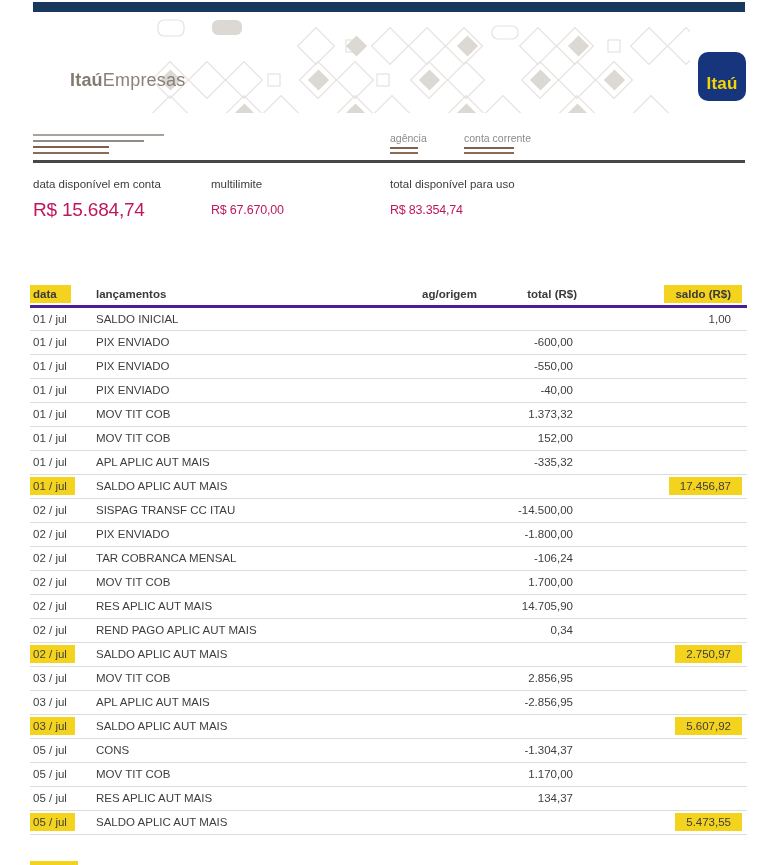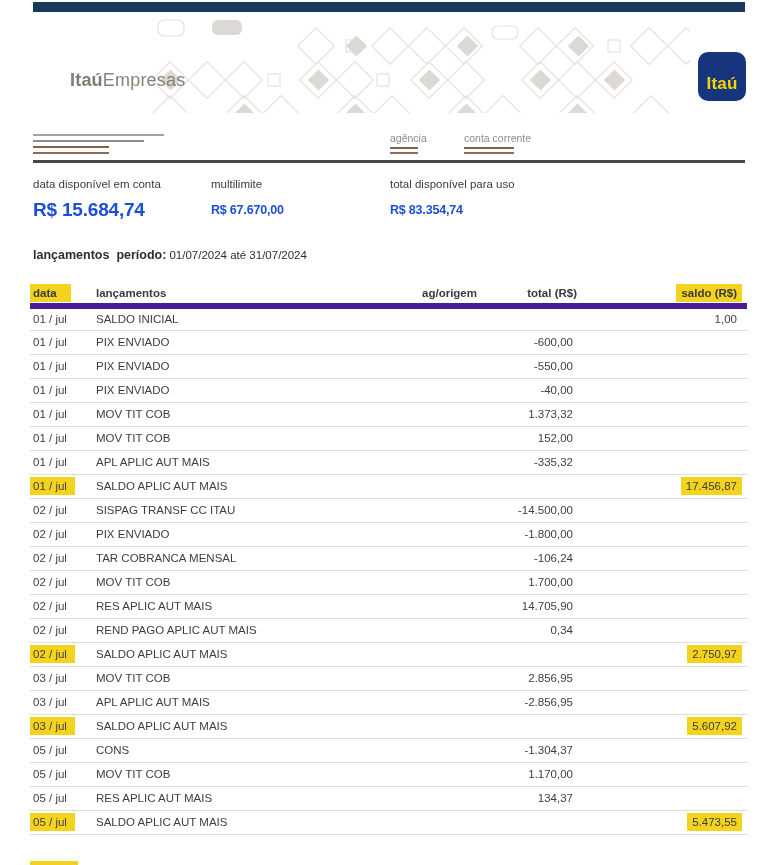--- a/index.html
+++ b/index.html
@@ -27,43 +27,43 @@
   }
 
   
   .red-line { position: absolute; height: 2px; }
   .ag-label { position: absolute; font-size: 10.5px; color: #8b8b8b; text-align: center; }
 
   .divider { position: absolute; left: 33px; top: 160px; width: 712px; height: 3px; background: #474747; }
 
   
   .sum-label { position: absolute; top: 178px; font-size: 11.5px; color: #3c3c3c; }
-  .sum-value { position: absolute; font-weight: 700; color: #1d4ed8; }
+  .sum-value { position: absolute; font-weight: 400; color: #be185d; }
   .sum-value.big { top: 199px; font-size: 19px; letter-spacing: -0.2px; }
   .sum-value.small { top: 203px; font-size: 12.5px; letter-spacing: -0.2px; }
 
   
   .period { position: absolute; left: 33px; top: 248px; font-size: 12px; color: #2e2e2e; }
   .period .t { font-weight: 700; font-size: 12.5px; }
   .period .l { font-weight: 700; font-size: 12.5px; margin-left: 7px; }
   .period .r { font-size: 11.5px; margin-left: 3px; }
 
   
   .tablewrap { position: absolute; left: 30px; top: 283px; width: 717px; }
   table { border-collapse: collapse; table-layout: fixed; width: 717px; }
   col.c-date { width: 66px; } col.c-desc { width: 281px; } col.c-ag { width: 100px; }
   col.c-valor { width: 100px; } col.c-saldo { width: 170px; }
-  thead th { font-size: 11.5px; font-weight: 700; color: #3a3a3a; border-bottom: 6px solid #4c1d95; height: 23px; vertical-align: middle; }
+  thead th { font-size: 11.5px; font-weight: 700; color: #3a3a3a; border-bottom: 3px solid #4c1d95; height: 23px; vertical-align: middle; }
   th.left { text-align: left; } th.right, td.right { text-align: right; }
   tbody td { font-size: 11.5px; color: #3e3e3e; border-bottom: 1px solid #dcdcdc; height: 24px; vertical-align: middle; }
   td.valor { padding-right: 4px; }
   td.saldo, th.saldo { padding-right: 5px; }
   .date-text { display: inline-block; padding: 3px 8px 3px 3px; }
   .hdr-date { display: inline-block; padding: 3px 14px 3px 3px; }
-  .saldo-text { display: inline-block; padding: 3px 5px; }
+  .saldo-text { display: inline-block; padding: 3px 11px; }
   .hl { background: #f3d31e; }
 
   .bottom-sliver { position: absolute; left: 30px; top: 861px; width: 48px; height: 6px; background: #f3d31e; }
 </style>
 </head>
 <body>
 
 <div class="page">
 
   <div class="topbar"></div>
@@ -141,23 +141,20 @@
 
   <div class="divider"></div>
 
   <div class="sum-label" style="left:33px;">data disponível em conta</div>
   <div class="sum-value big" style="left:33px;">R$ 15.684,74</div>
   <div class="sum-label" style="left:211px;">multilimite</div>
   <div class="sum-value small" style="left:211px;">R$ 67.670,00</div>
   <div class="sum-label" style="left:390px;">total disponível para uso</div>
   <div class="sum-value small" style="left:390px;">R$ 83.354,74</div>
 
-  <div class="period">
-    <span class="t">lançamentos</span><span class="l">período:</span><span class="r">01/07/2024 até 31/07/2024</span>
-  </div>
 
   <div class="tablewrap">
     <table>
       <colgroup>
         <col class="c-date">
           <col class="c-desc">
           <col class="c-ag">
           <col class="c-valor">
           <col class="c-saldo">
       </colgroup>

